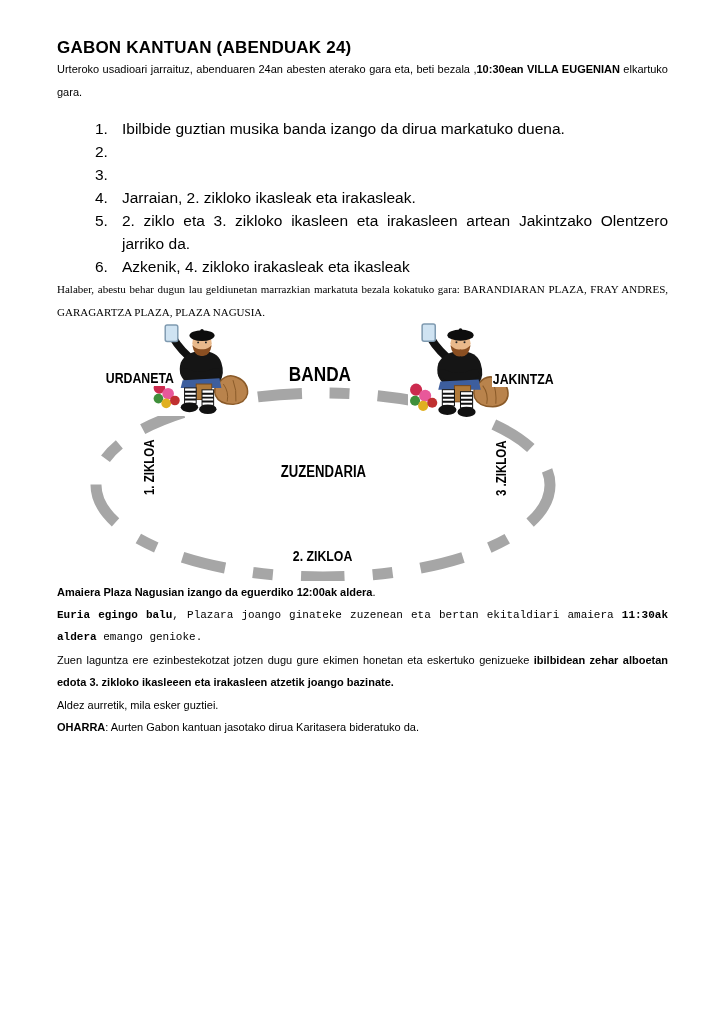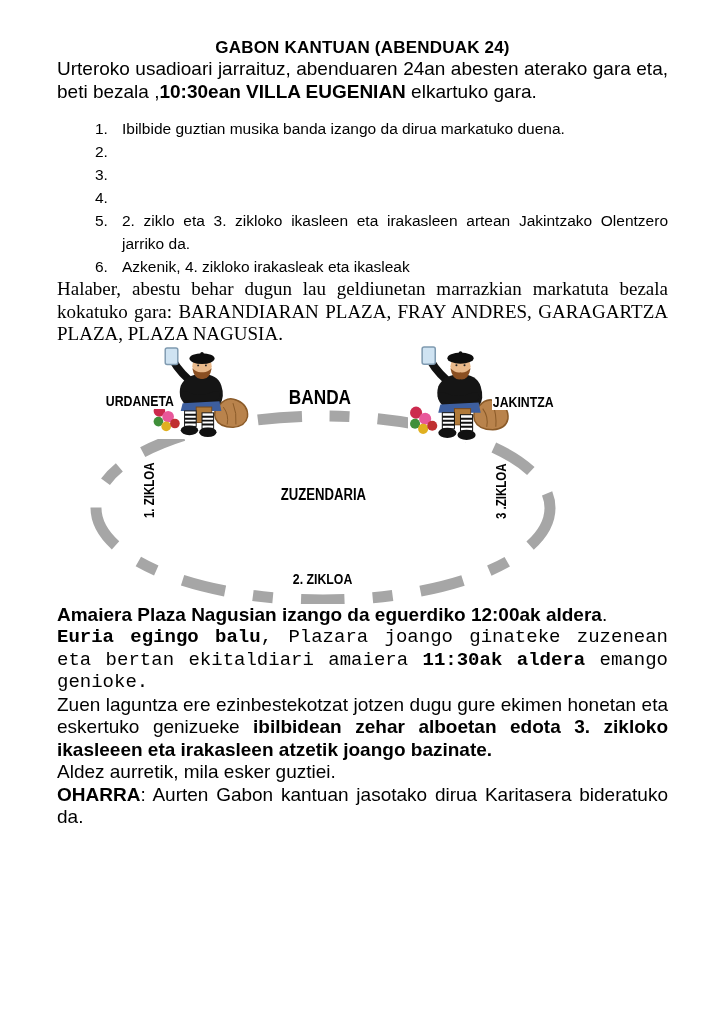--- a/index.html
+++ b/index.html
@@ -1,20 +1,20 @@
 <!DOCTYPE html>
 <html><head>
 <meta charset="utf-8">
 <style>
   html,body{margin:0;padding:0;background:#fff;}
   body{width:725px;height:1024px;font-family:"Liberation Sans",sans-serif;color:#000;}
   .page{position:relative;width:725px;height:1024px;overflow:hidden;background:#fff;}
   .content{position:absolute;left:57px;top:0;width:611px;}
-  .title{margin-top:38px;text-align:center;font-size:17px;font-weight:bold;letter-spacing:.2px;}
-  p.body{font-size:19px;line-height:22.5px;text-align:justify;margin:0;}
+  .title{margin-top:38px;text-align:left;font-size:17px;font-weight:bold;letter-spacing:.2px;}
+  p.body{font-size:11px;line-height:22.5px;text-align:justify;margin:0;}
   .p1{margin-top:26px;}
   .p2{margin-top:23px;}
   .list{margin-top:14px;}
   .li{display:flex;font-size:15.5px;line-height:23px;}
   .li .num{flex:none;width:27px;margin-left:38px;}
   .li .txt{flex:1;text-align:justify;}
   .p3{margin-top:8px;font-family:Liberation Serif, serif;}
   .diagram{position:relative;width:611px;height:258px;}
   .diagram svg.oval{position:absolute;left:0;top:0;z-index:0;}
   .figure{position:absolute;z-index:1;background:#fff;}
@@ -54,20 +54,21 @@
           <span class="txt">Ibilbide guztian musika banda izango da dirua markatuko duena.</span>
         </div>
       <div class="li">
           <span class="num">2.</span>
         </div>
       <div class="li">
           <span class="num">3.</span>
         </div>
       <div class="li">
           <span class="num">4.</span>
+          <span class="txt">Jarraian, 2. zikloko ikasleak eta irakasleak.</span>
         </div>
       <div class="li">
           <span class="num">5.</span>
           <span class="txt">2. ziklo eta 3. zikloko ikasleen eta irakasleen artean Jakintzako Olentzero jarriko da.</span>
         </div>
       <div class="li">
           <span class="num">6.</span>
           <span class="txt">Azkenik, 4. zikloko irakasleak eta ikasleak</span>
         </div>
     </div>

